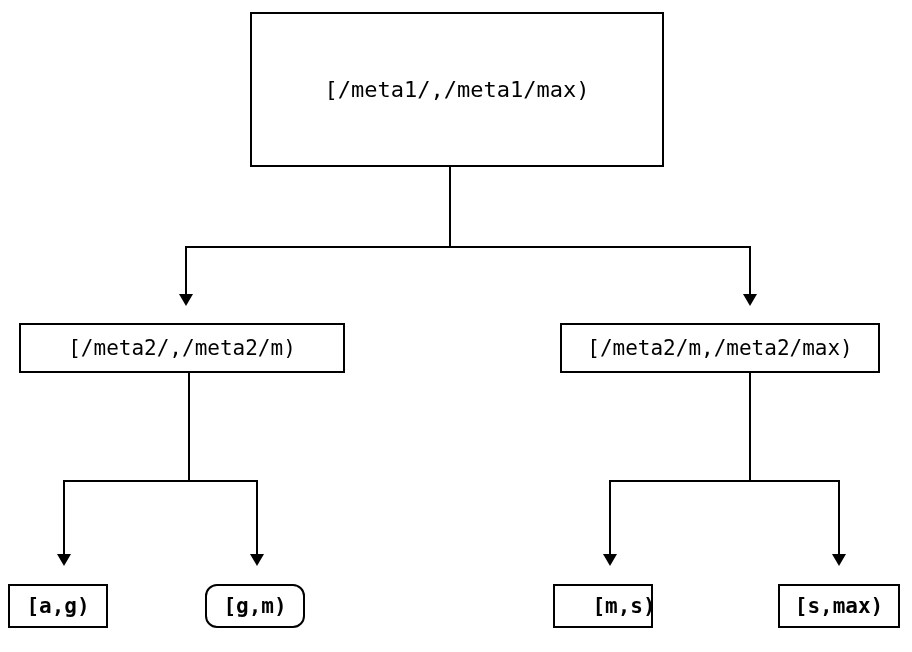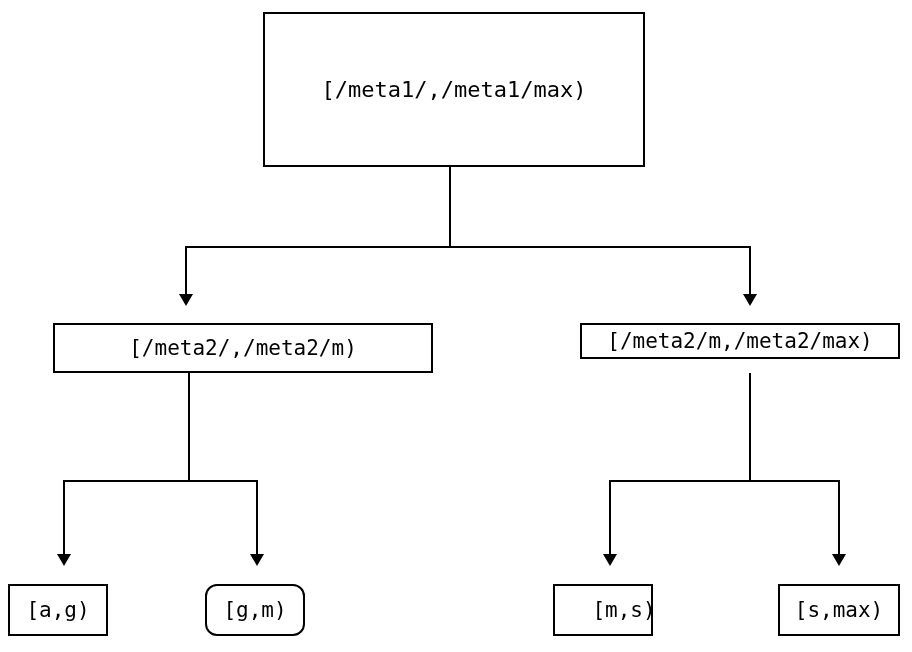--- a/index.html
+++ b/index.html
@@ -36,48 +36,48 @@
     white-space: pre;
   }
   .node-label {
     display: block;
     line-height: 1;
     letter-spacing: 0px;
   }
 
   
   #node-root {
-    left: 263px;
+    left: 250px;
     top: 12px;
-    width: 382px;
+    width: 414px;
     height: 155px;
   }
   #node-root .node-label { font-size: 22px; }
 
   
   #node-mid-left {
     left: 19px;
     top: 323px;
-    width: 380px;
+    width: 326px;
     height: 50px;
-    margin-left: 34px;
   }
   #node-mid-right {
-    left: 580px;
+    left: 560px;
     top: 323px;
     width: 320px;
-    height: 36px;
+    height: 50px;
   }
   #node-mid-left .node-label,
   #node-mid-right .node-label { font-size: 21px; }
 
   
   .leaf {
     top: 584px;
-    height: 52px;
+    height: 44px;
+    font-weight: bold;
   }
   .leaf .node-label { font-size: 21px; }
   #node-leaf-ag   { left: 8px;   width: 100px; }
   #node-leaf-gm   { left: 205px; width: 100px; border-radius: 12px; }
   #node-leaf-ms   { left: 553px; width: 100px; padding-left: 42px; }
   #node-leaf-smax { left: 778px; width: 122px; justify-content: center; }
 
   
   .edge-v {
     position: absolute;

